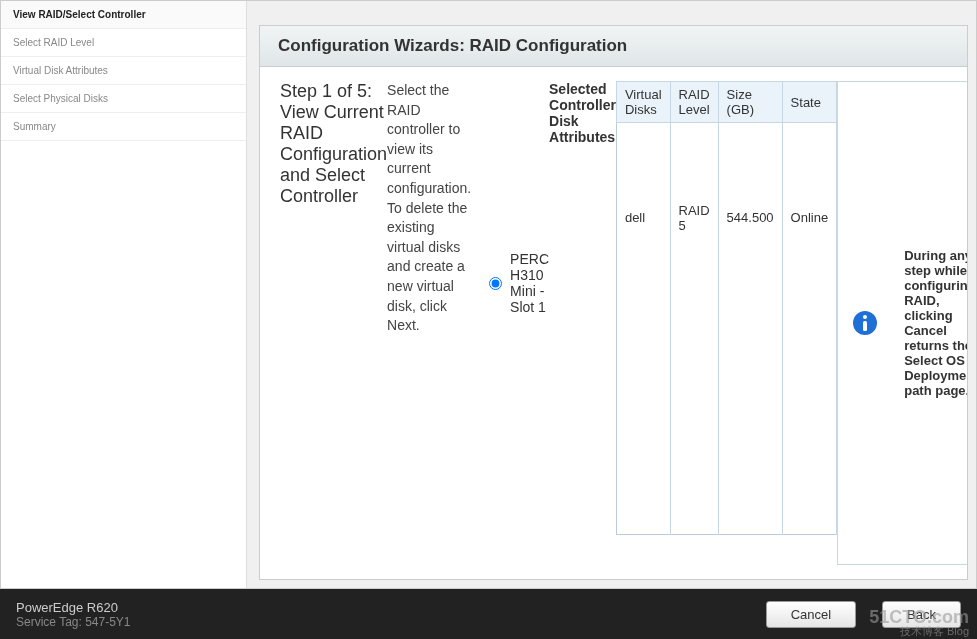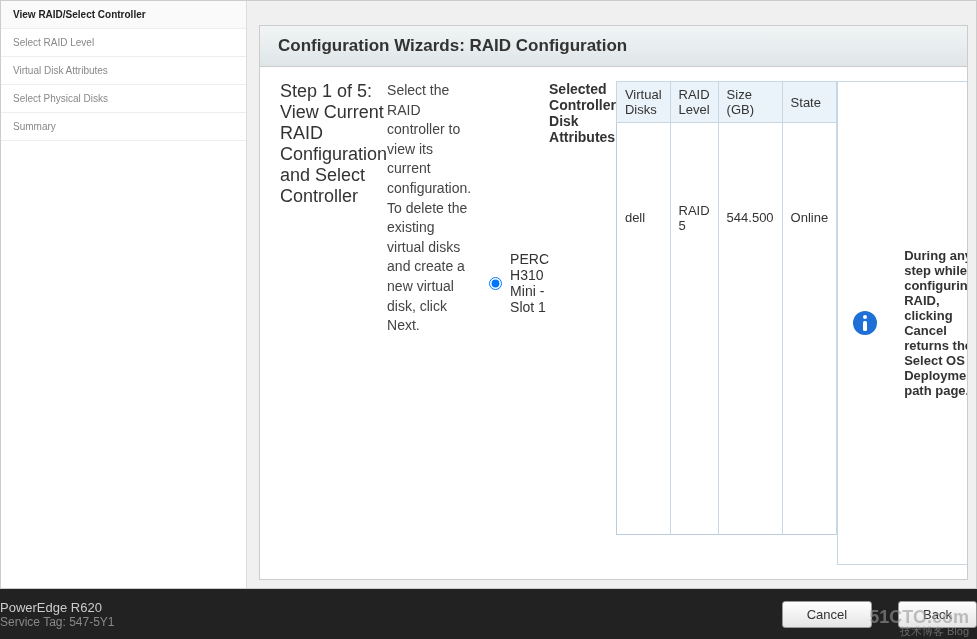--- a/index.html
+++ b/index.html
@@ -136,21 +136,21 @@
       width: 26px;
       height: 26px;
       flex-shrink: 0;
     }
     .footer-bar {
       background: #222;
       height: 50px;
       display: flex;
       align-items: center;
       justify-content: space-between;
-      padding: 0 0;
+      padding: 0 16px;
       color: #ccc;
       position: relative;
     }
     .footer-left {
       display: flex;
       flex-direction: column;
       font-size: 13px;
     }
     .footer-right {
       display: flex;

